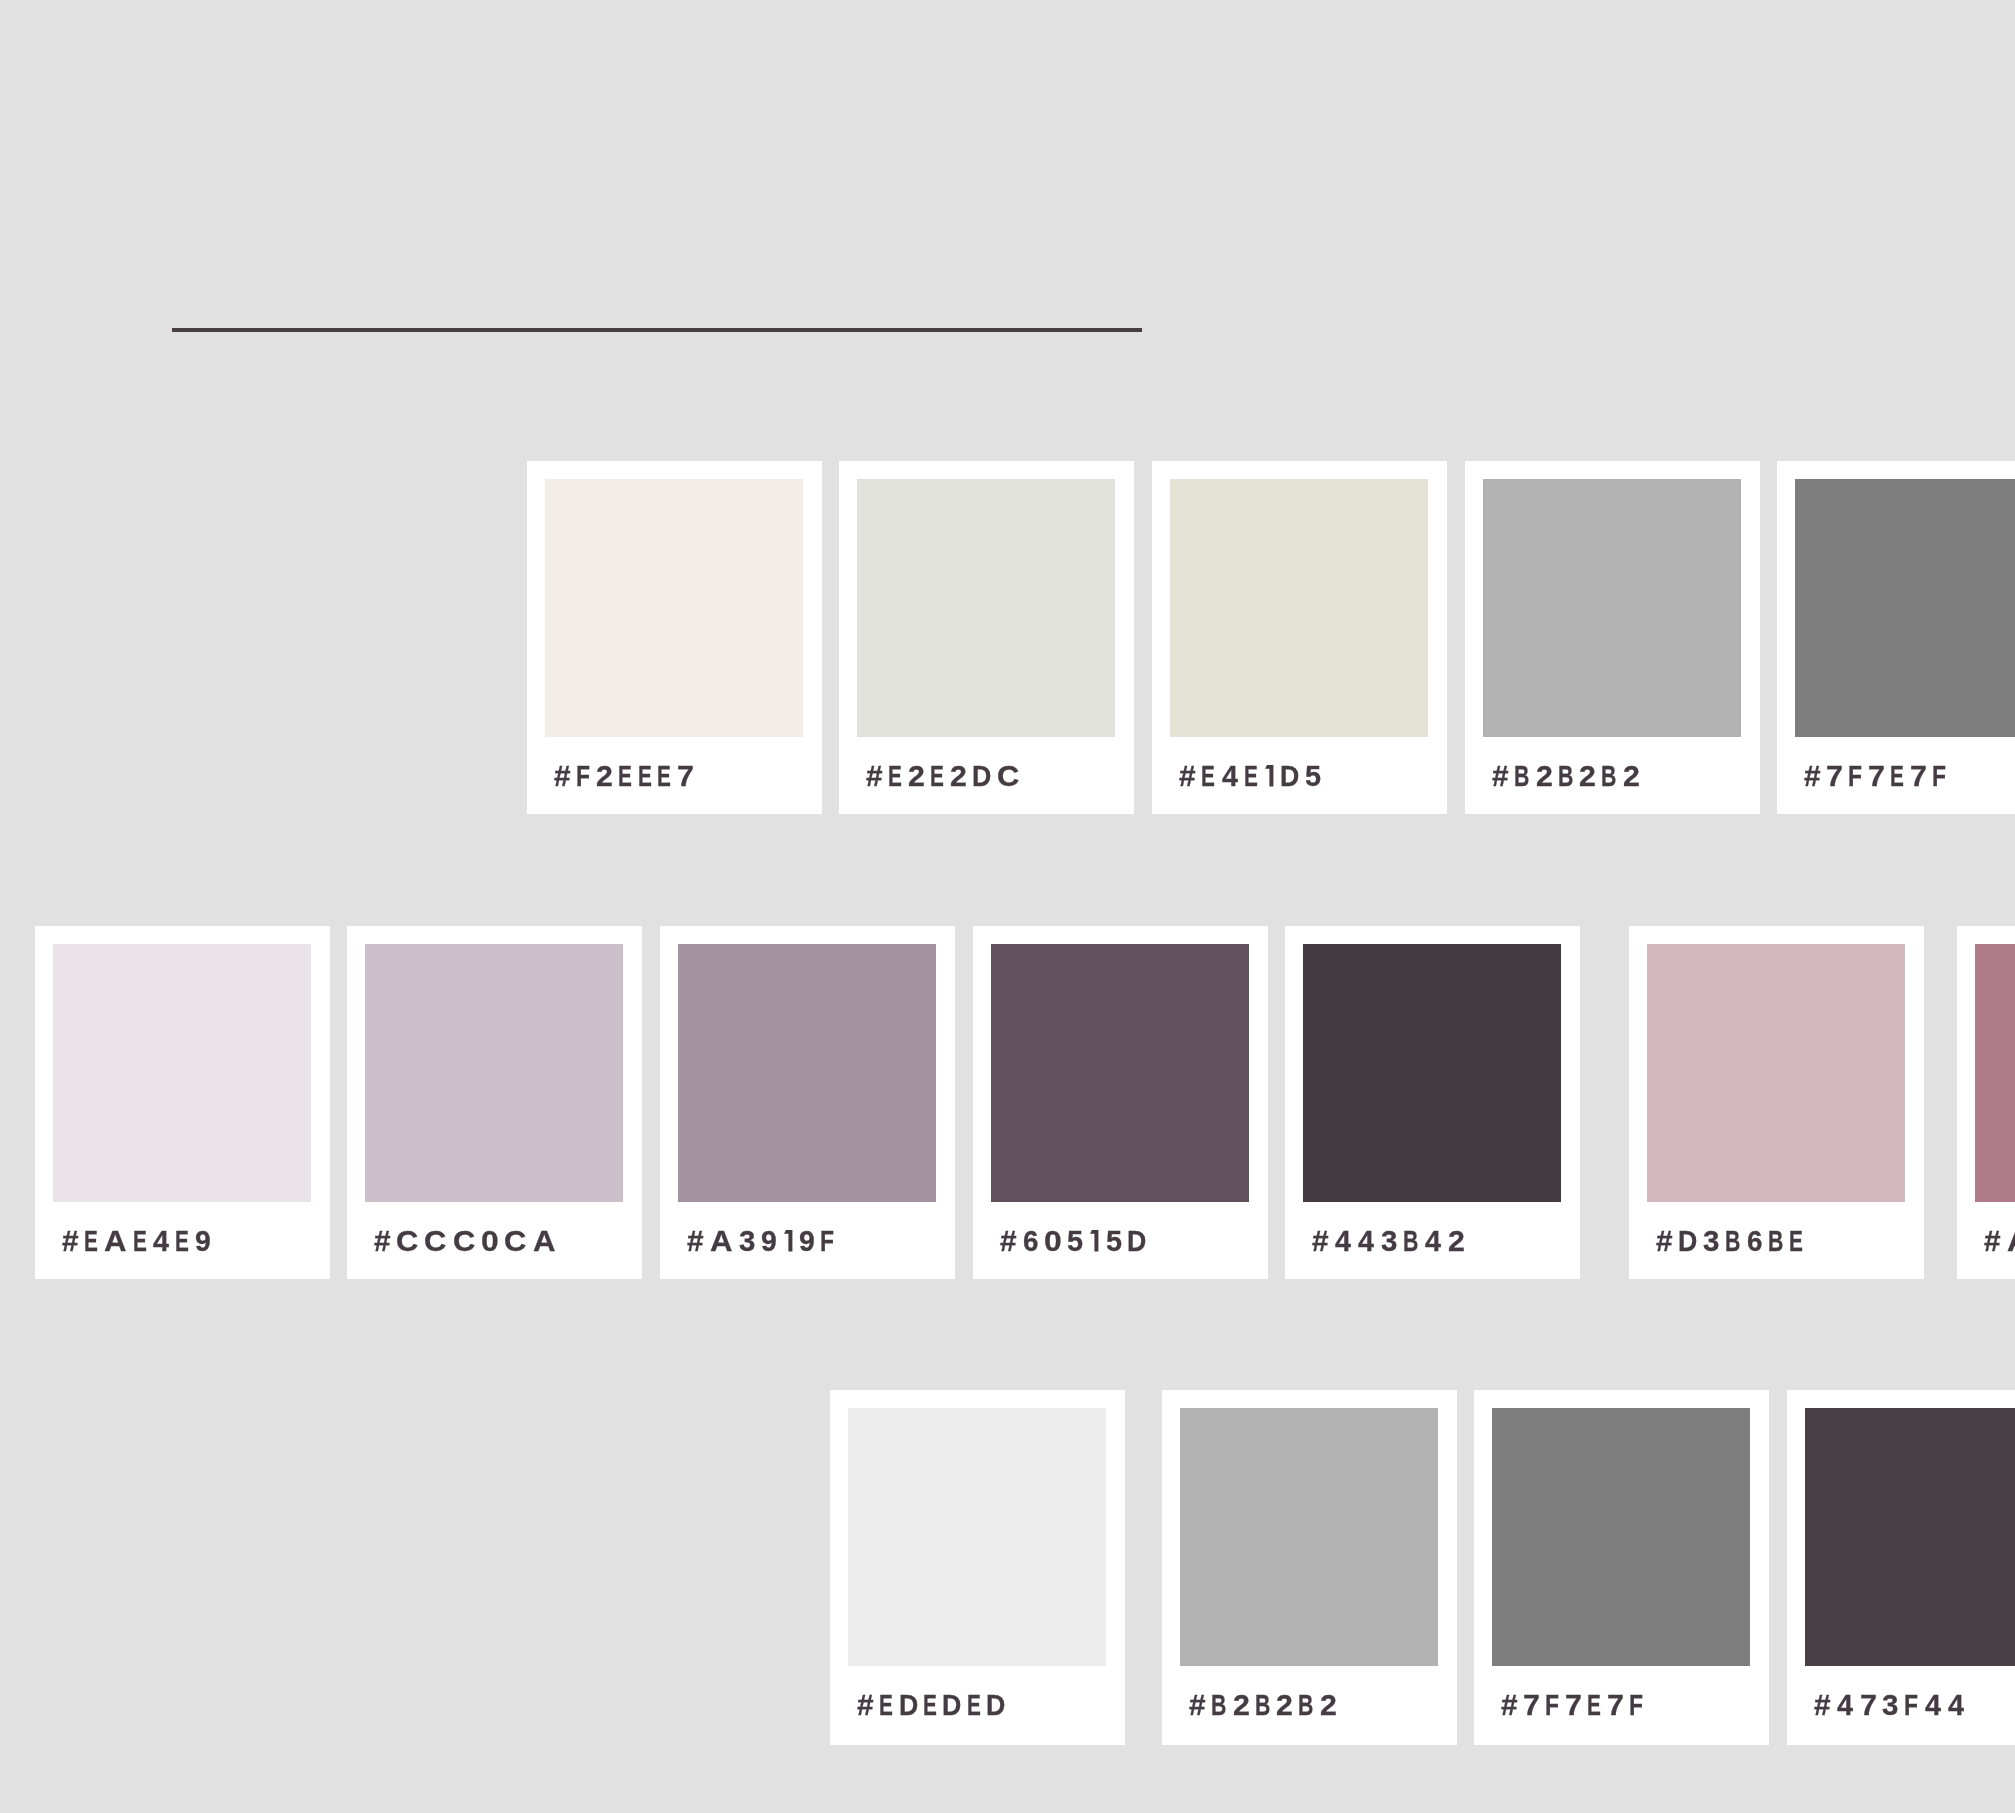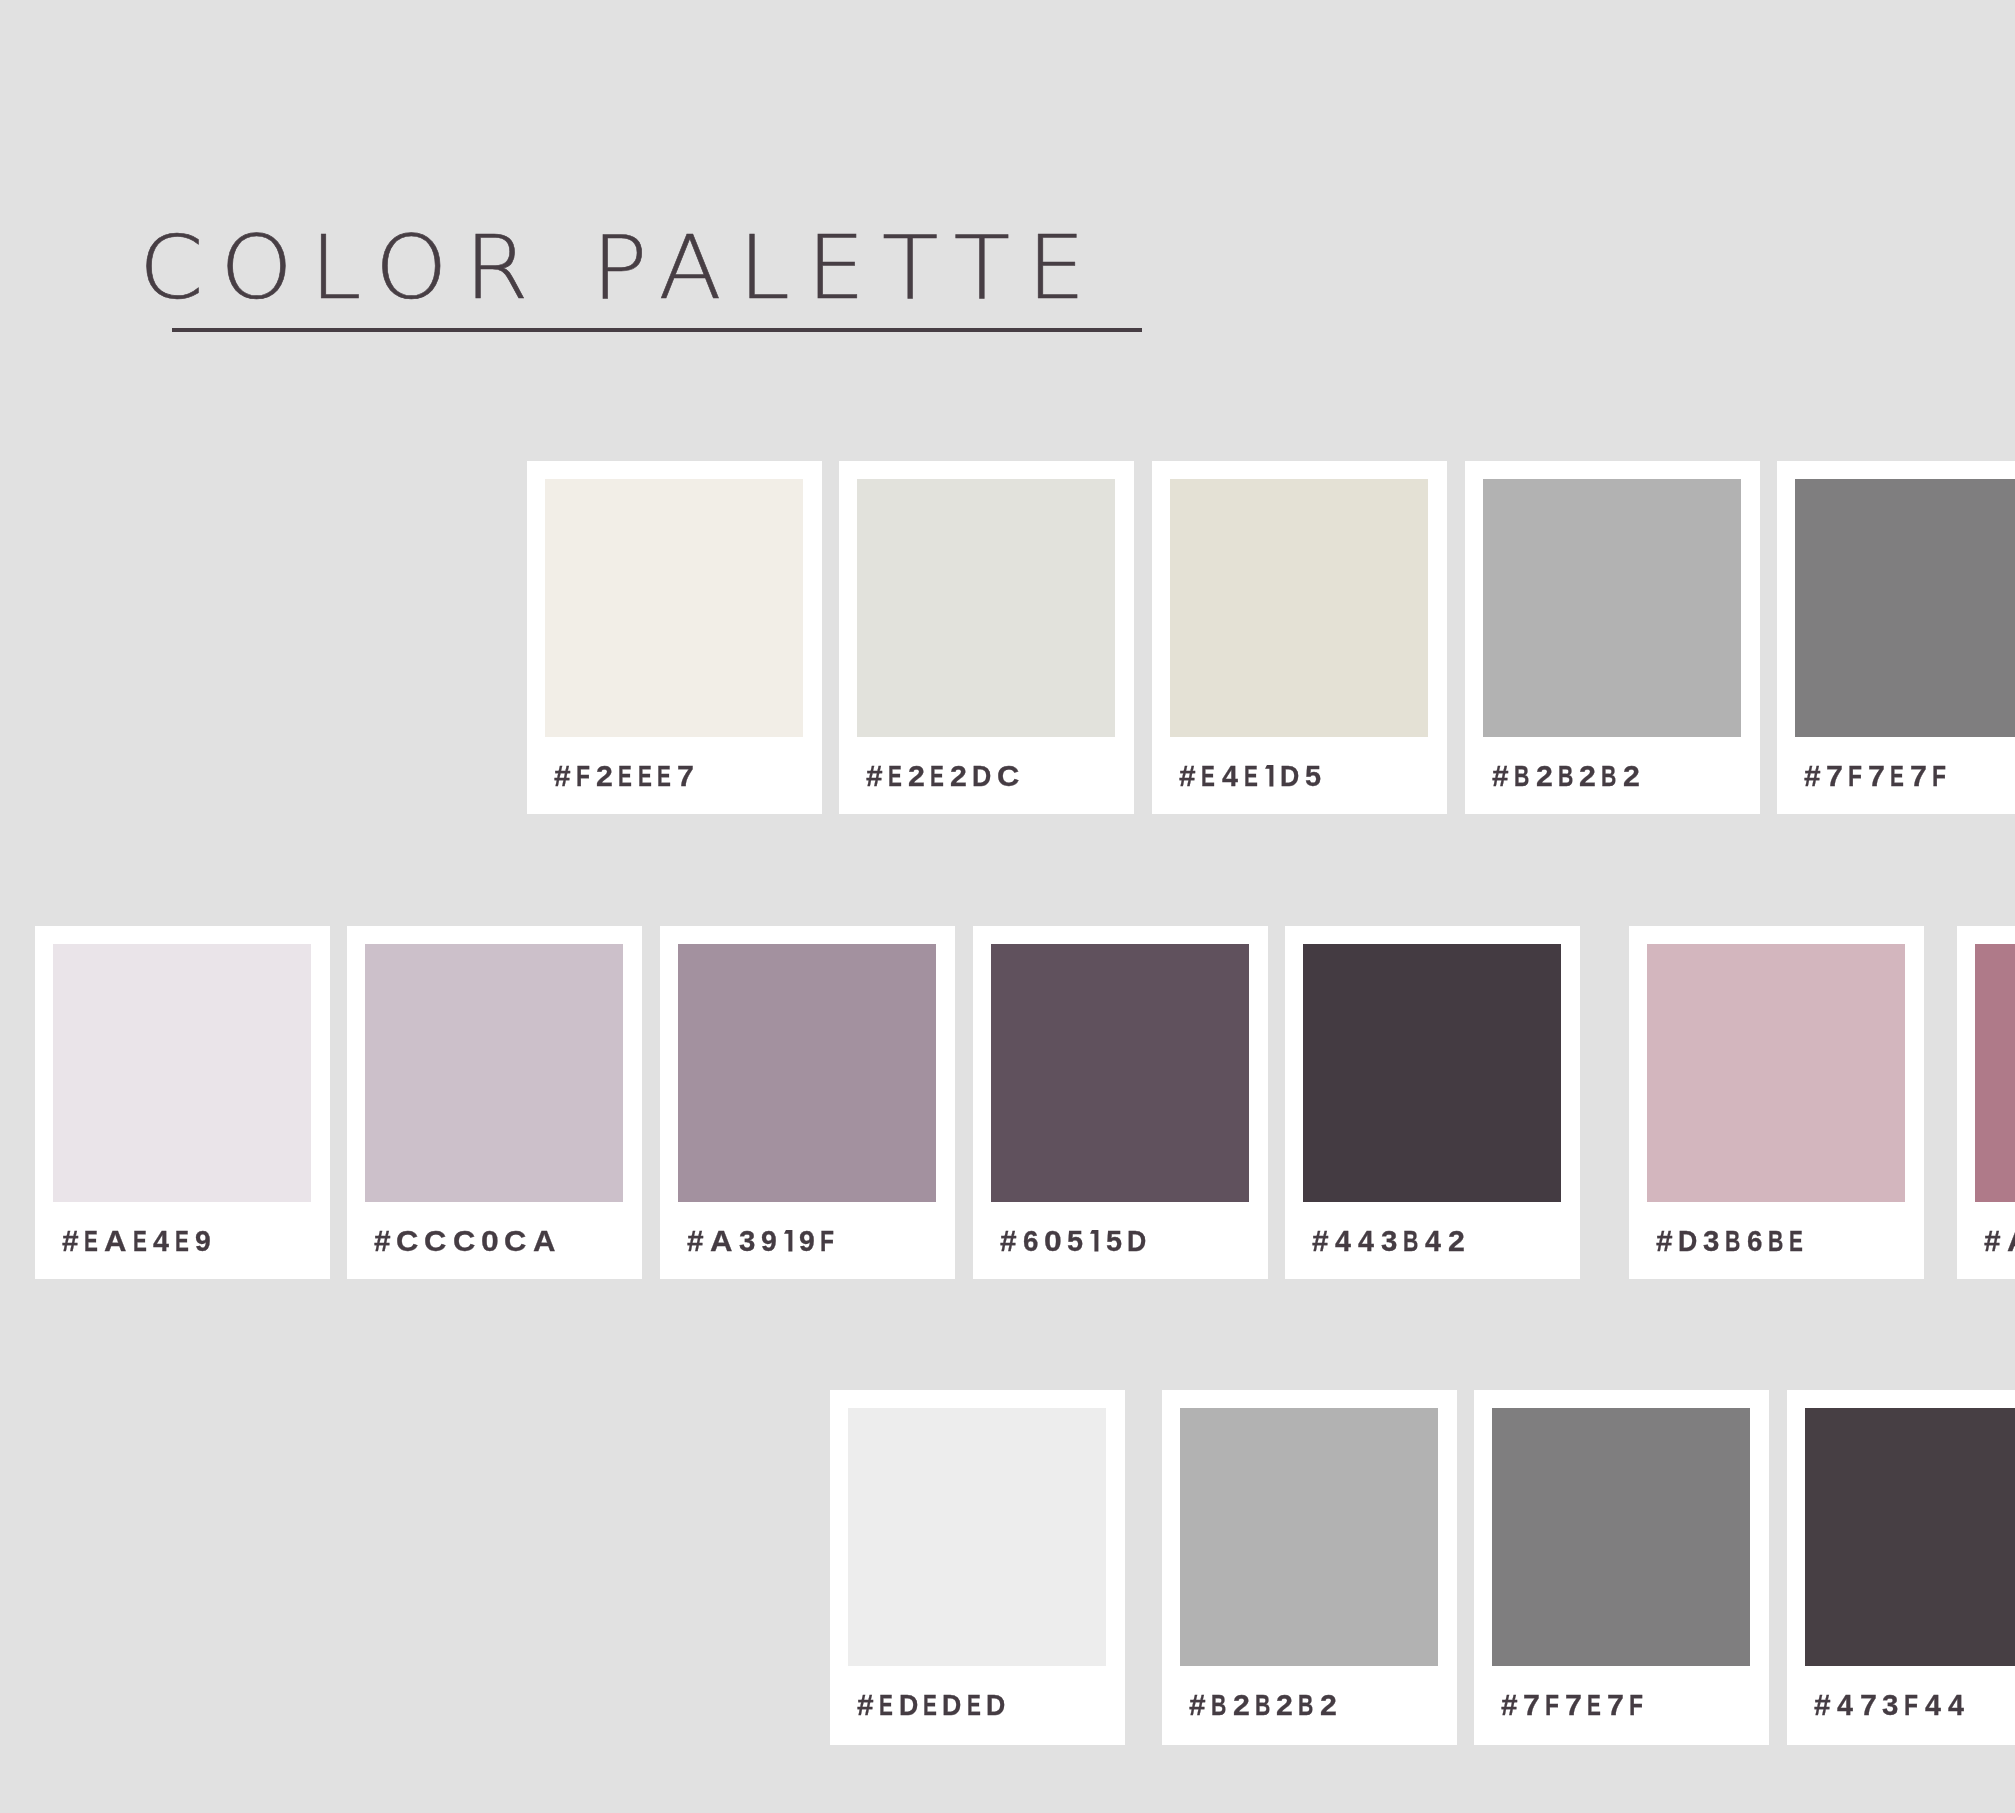--- a/index.html
+++ b/index.html
@@ -78,23 +78,20 @@
     position: absolute;
     display: block;
     overflow: visible;
   }
 </style>
 </head>
 <body>
 
 <div id="canvas">
 
-  <div class="title-block">
-    <div class="title-text">COLOR PALETTE</div>
-  </div>
   <div class="title-rule"></div>
 
   <div id="rows">
       <div class="swatch-row">
         <div class="card" style="left: 527px; top: 461px; width: 295px; height: 353px;">
           <div class="chip" style="left: 18px; top: 18px; width: 258px; height: 258px; background: rgb(242, 238, 231);"></div>
           <div class="hexlabel" style="left: 27px; top: 300px; font-size: 30px; line-height: 30px;">
             <span class="glyph" style="left: -0.3px; transform: scaleX(0.993);">#</span>
             <span class="glyph" style="left: 22px; transform: scaleX(0.763);">F</span>
             <span class="glyph" style="left: 42px; transform: scaleX(1.01);">2</span>

